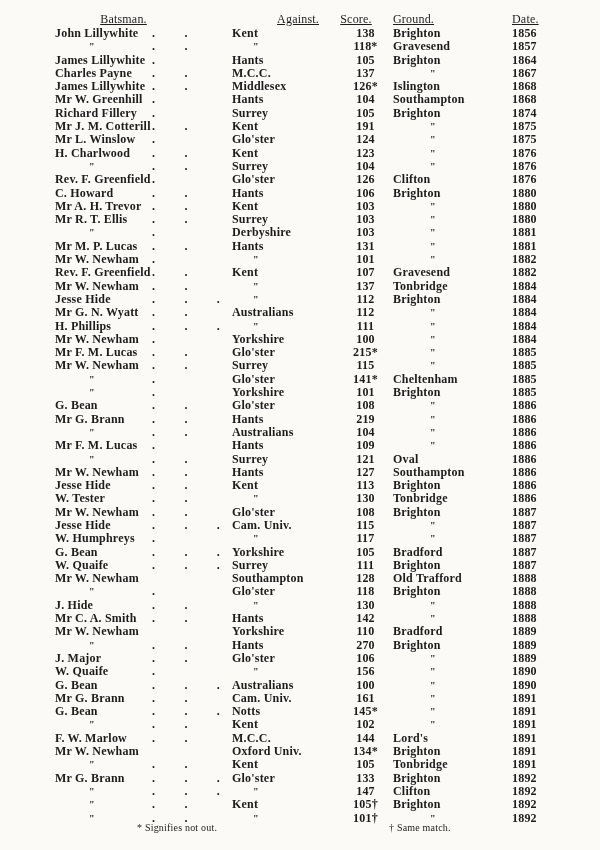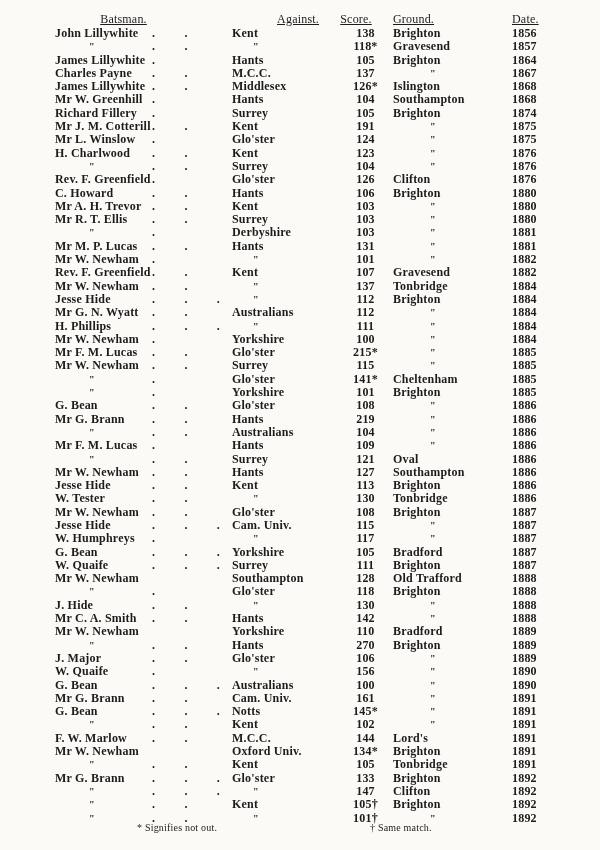--- a/index.html
+++ b/index.html
@@ -34,21 +34,21 @@
   .c-y{padding-left:7px;}
   .ditto{
     font-size:10px;
     letter-spacing:1px;
   }
   .c-b.ditto{padding-left:34px;}
   .c-a.ditto{padding-left:21px;}
   .c-g.ditto{padding-left:37px;}
   .footnotes{position:absolute;top:822px;left:0;width:600px;height:16px;font-size:10px;}
   .fn-left{position:absolute;left:137px;top:0;white-space:nowrap;}
-  .fn-right{position:absolute;left:370px;top:0;white-space:nowrap;}
+  .fn-right{position:absolute;left:389px;top:0;white-space:nowrap;}
 </style>
 </head>
 <body>
 
 <div class="page">
 
   <div class="thead">
     <span class="h-batsman">Batsman.</span>
     <span class="h-against">Against.</span>
     <span class="h-score">Score.</span>

